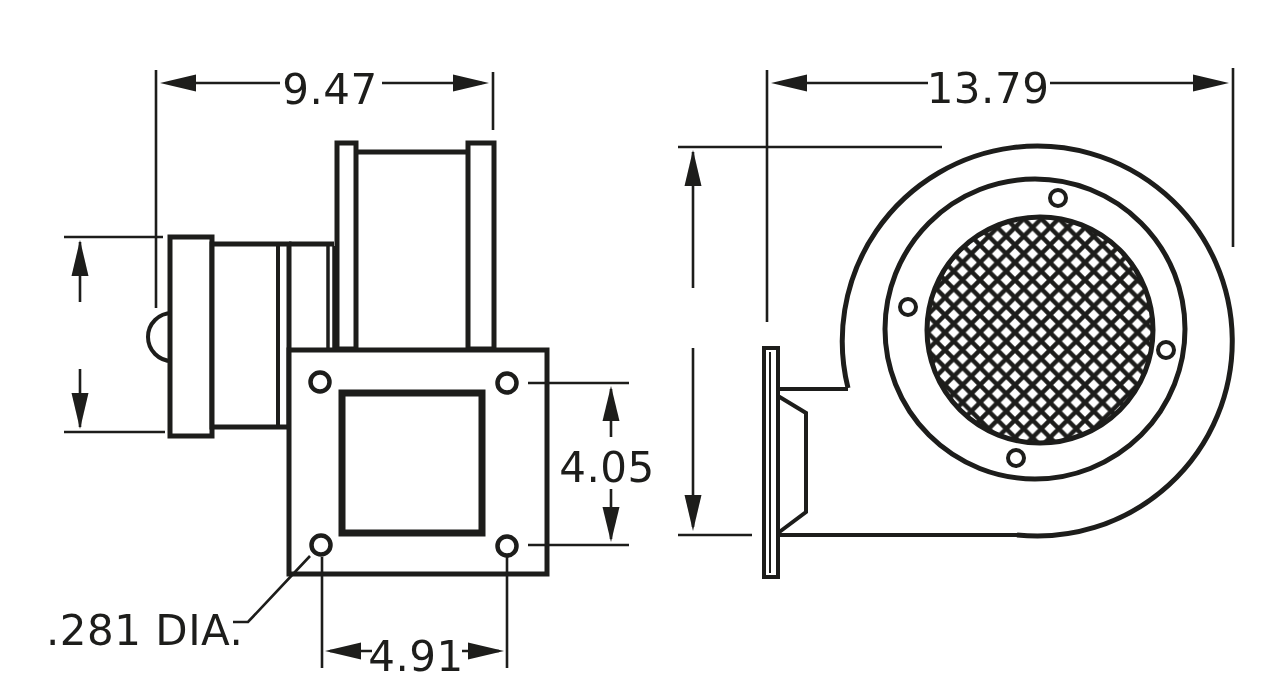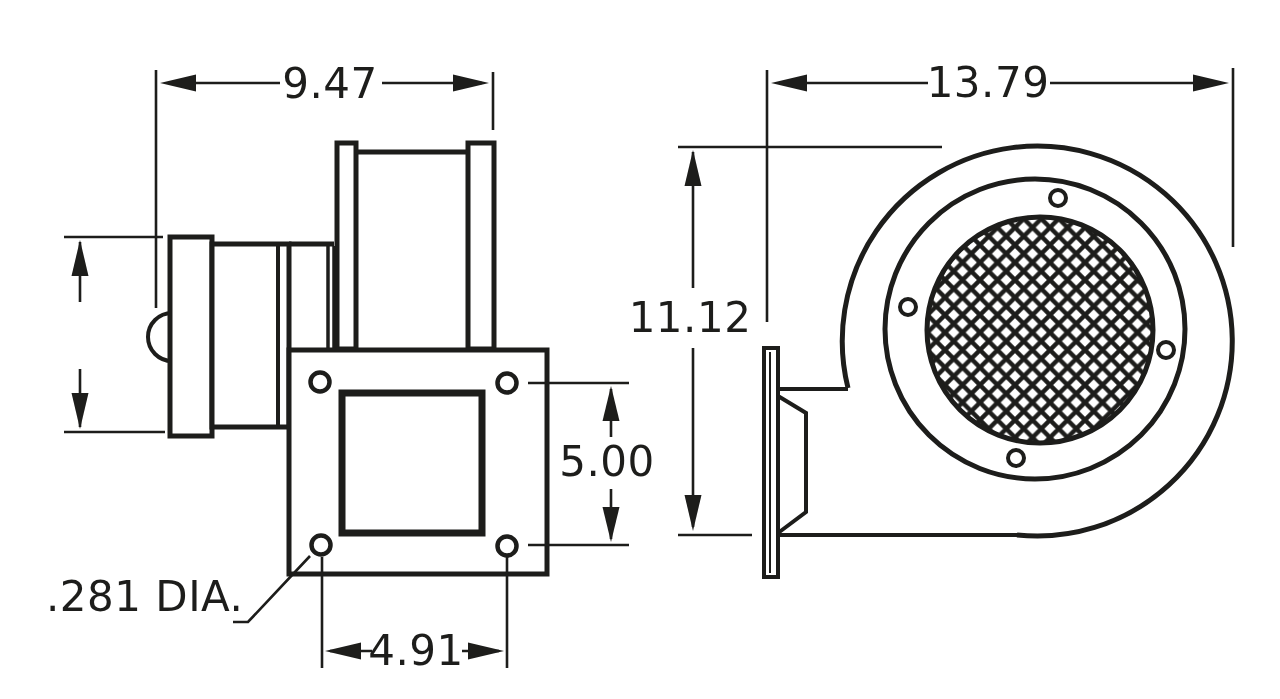--- a/index.html
+++ b/index.html
@@ -21,20 +21,21 @@
     top: 0;
   }
   .dim-label {
     position: absolute;
     transform: translate(-50%, -50%);
     font-size: 42px;
     line-height: 1;
     color: #1d1d1b;
     white-space: nowrap;
     letter-spacing: 0.5px;
+    margin-top: 6px;
   }
   .dim-label.left-anchored {
     transform: translate(0, -50%);
   }
 </style>
 </head>
 <body>
 
 <div class="canvas">
 
@@ -145,23 +146,22 @@
         <line x1="693" y1="348" x2="693" y2="527"></line>
         <polygon fill="#1d1d1b" stroke="none" points="693,150 684.5,186 701.5,186"></polygon>
         <polygon fill="#1d1d1b" stroke="none" points="693,531 684.5,495 701.5,495"></polygon>
       </g>
     </g>
   </svg>
 
   <div class="dim-label" style="left:330px; top:84px;">9.47</div>
 
 
-  <div class="dim-label" style="left:607px; top:462px;">5.00</div>
+  <div class="dim-label" style="left:607px; top:462px;">4.05</div>
 
   <div class="dim-label" style="left:416px; top:651px;">4.91</div>
 
-  <div class="dim-label left-anchored" style="left:46px; top:597px;text-align:center;">.281 DIA.</div>
+  <div class="dim-label left-anchored" style="left:46px; top:625px;text-align:center;">.281 DIA.</div>
 
   <div class="dim-label" style="left:988px; top:83px;">13.79</div>
 
-  <div class="dim-label" style="left:690px; top:318px;">11.12</div>
 
 </div>
 
 </body></html>

